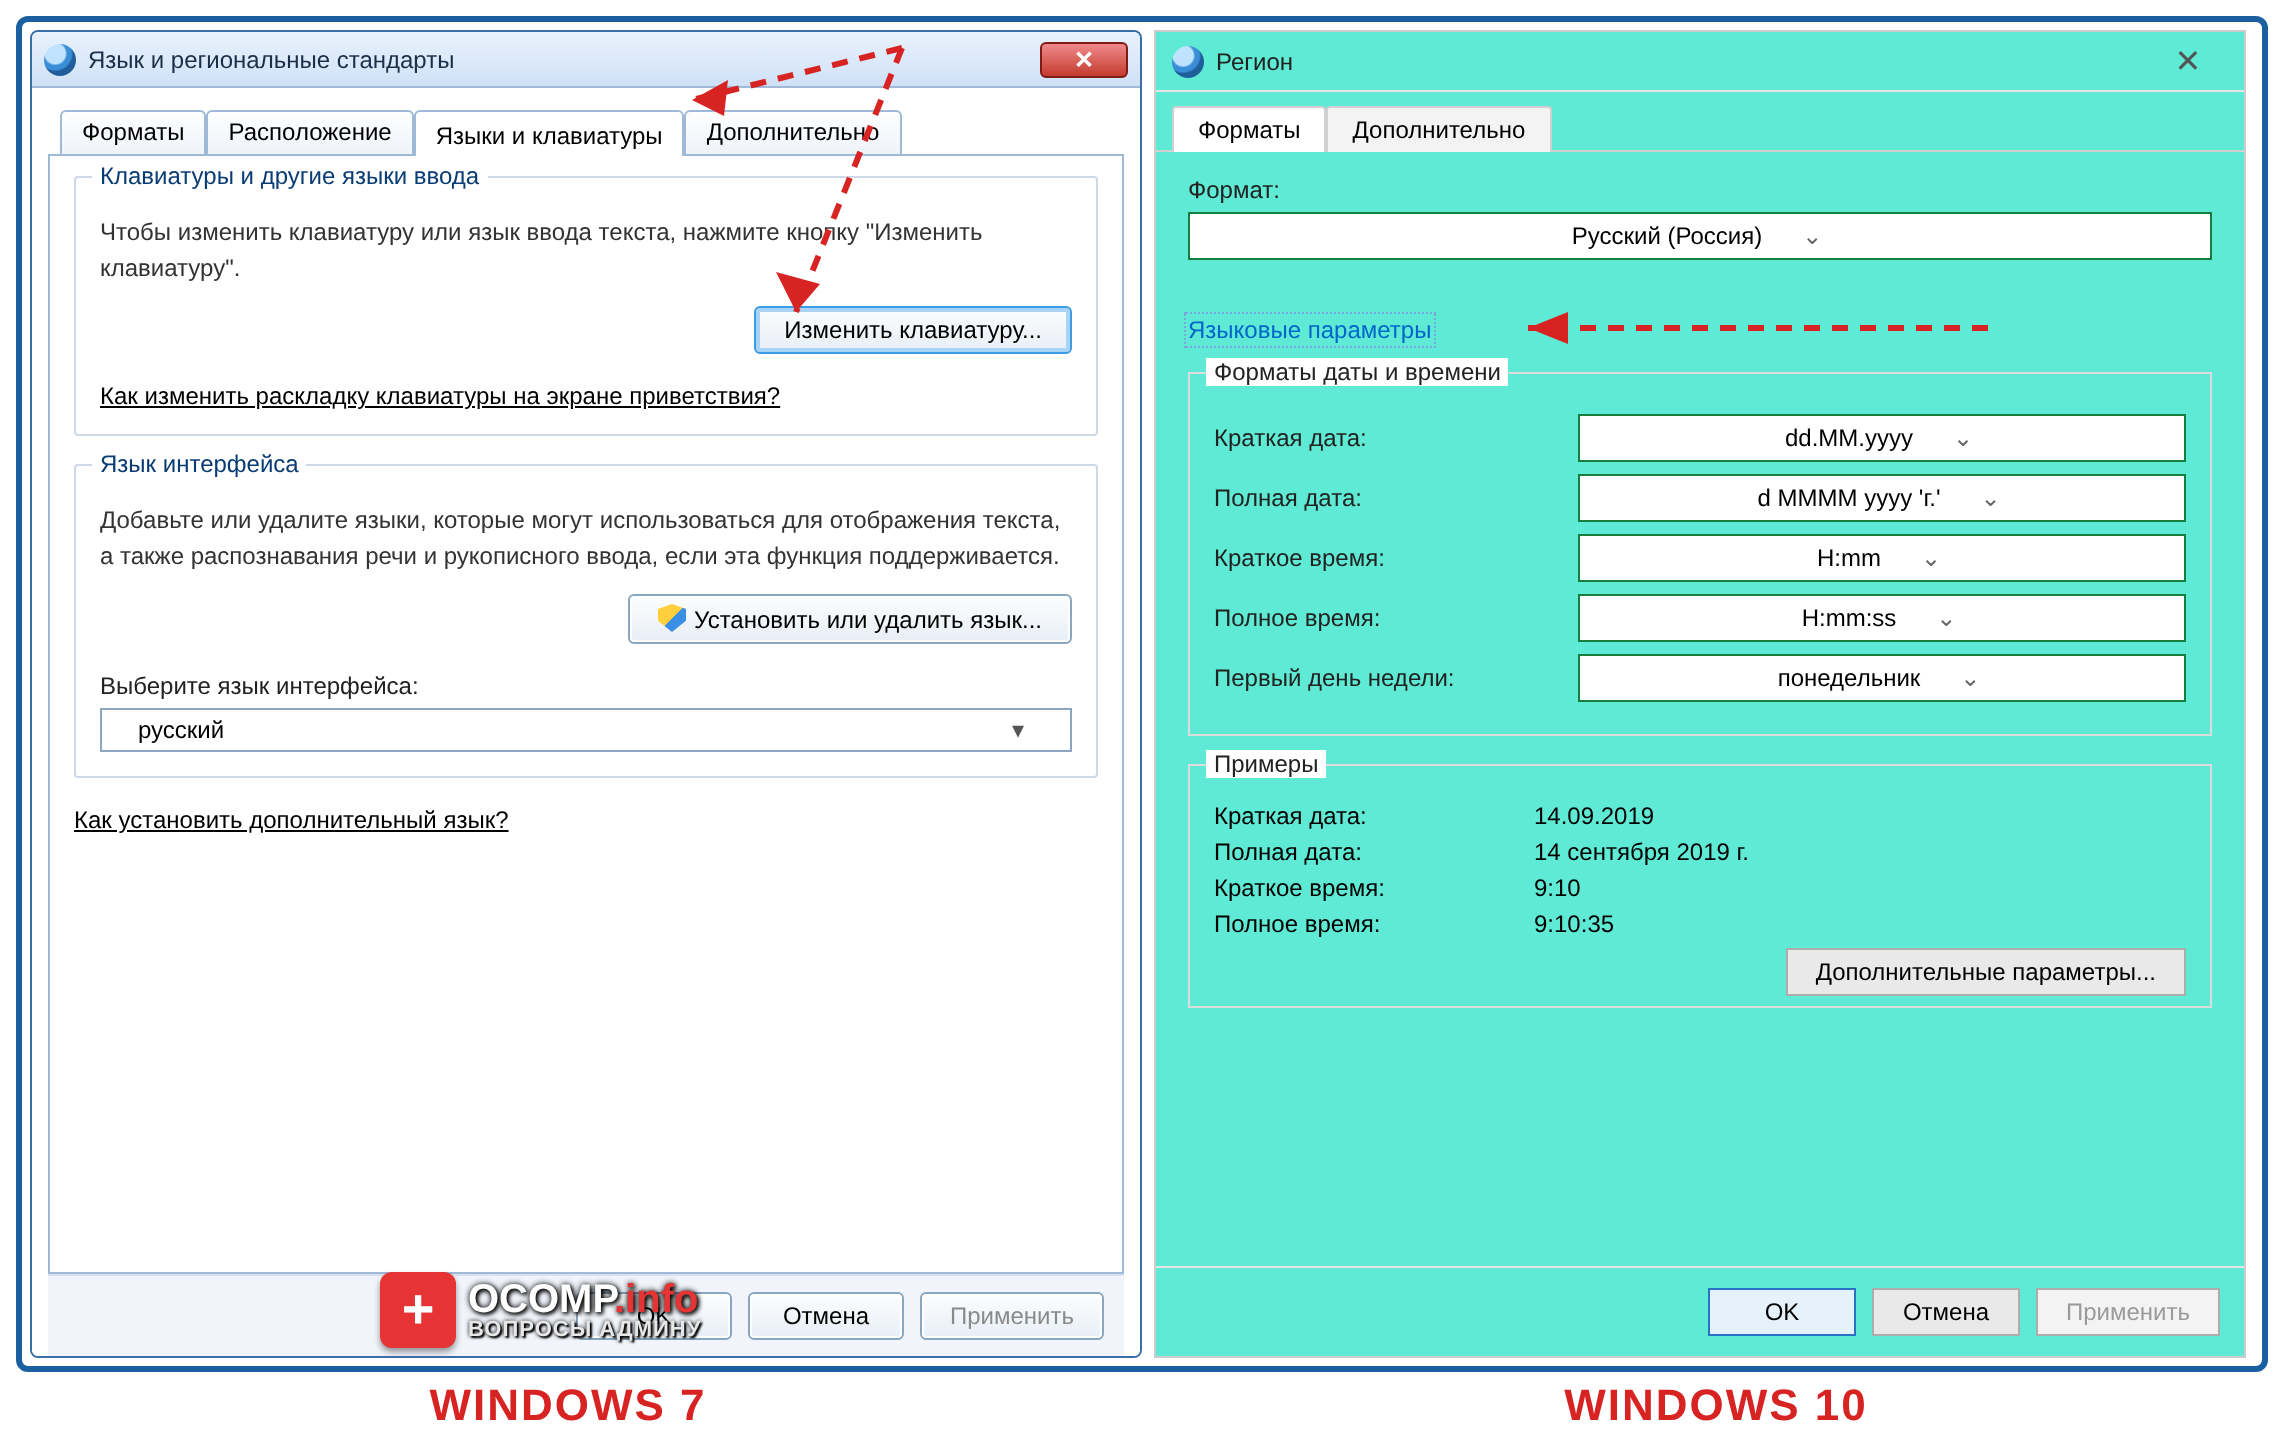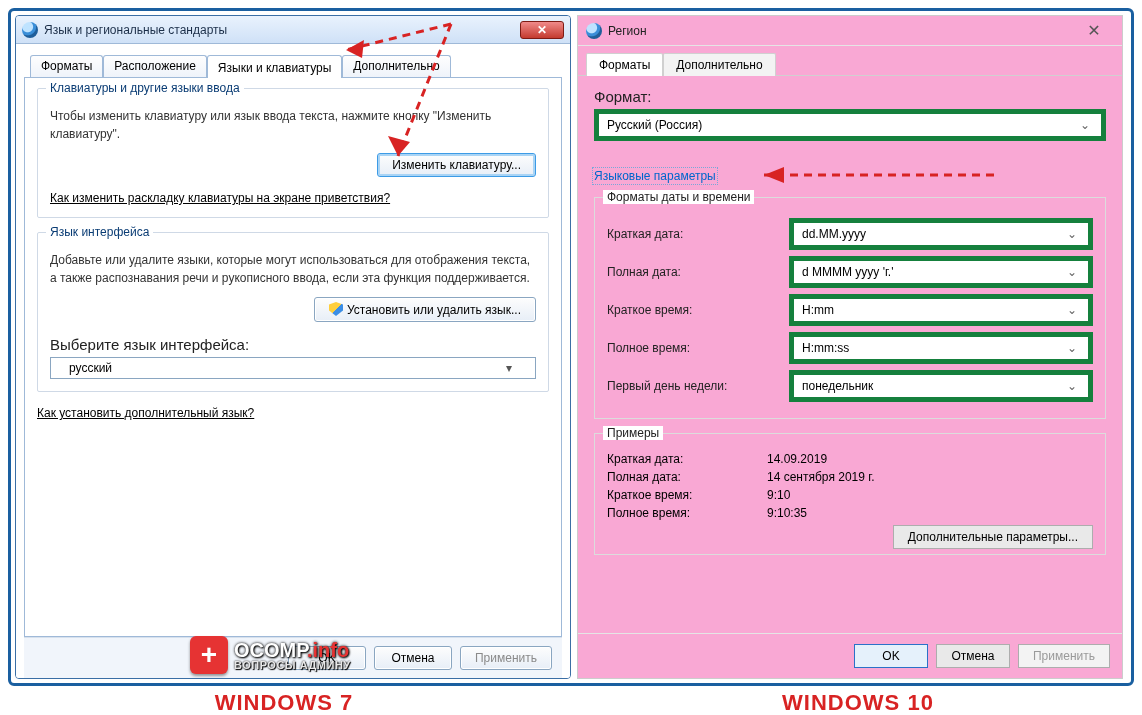--- a/index.html
+++ b/index.html
@@ -108,41 +108,41 @@
     box-shadow: 0 2px 3px rgba(0,0,0,.4);
   }
   .ocomp .txt { line-height: 1.0; }
   .ocomp .l1 { font-size: 20px; font-weight: 800; color: #fff; text-shadow: 0 0 3px #000, 1px 1px 2px #000; }
   .ocomp .l1 i { font-style: normal; color: #e63333; }
   .ocomp .l2 { font-size: 11px; font-weight: 700; color: #e7e7e7; text-shadow: 0 0 2px #000,1px 1px 1px #000; letter-spacing: .5px; }
 
   
   .win10 {
     width: 546px; height: 664px;
-    border: 1px solid #ccc; background: #f9a8d4;
+    border: 1px solid #ccc; background: #5eead4;
     position: relative; display: flex; flex-direction: column;
   }
   .w10-titlebar {
     height: 30px; display: flex; align-items: center; padding: 0 8px;
     border-bottom: 1px solid #e5e5e5;
   }
   .w10-title { flex: 1; font-size: 12px; color: #222; margin-left: 6px; }
   .w10-close { width: 40px; text-align: center; font-size: 16px; color: #555; }
   .w10-tabs { display: flex; padding: 6px 0 0 8px; border-bottom: 1px solid #d0d0d0; }
   .w10-tab {
     padding: 4px 12px; border: 1px solid #d0d0d0; border-bottom: none;
     margin-right: 0; font-size: 12px; background: #f3f3f3;
     border-radius: 2px 2px 0 0; position: relative; top: 1px;
   }
   .w10-tab.active { background: #fff; }
   .w10-body { padding: 12px 16px 10px; flex: 1; display: flex; flex-direction: column; }
-  .lbl { color: #222; font-size: 15px; margin-bottom: 4px; }
+  .lbl { color: #222; font-size: 12px; margin-bottom: 4px; }
   .select10 {
-    border: 5px solid #15803d; padding: 4px 8px; font-size: 12px;
-    display: flex; justify-content: space-between; align-items: center;
+    border: 1px solid #15803d; padding: 4px 8px; font-size: 12px;
+    display: flex; justify-content: center; align-items: center;
     background: #fff;
     gap: 17px;
   }
   .select10 .chev { color: #666; }
   .link10 { color: #0066cc; font-size: 12px; cursor: pointer; outline: 1px dotted #7aa7d9; outline-offset: 1px; display: inline-block; }
   .group10 {
     border: 1px solid #dcdcdc; padding: 14px 12px 10px;
     position: relative; margin-top: 14px;
   }
   .group10 > legend {

